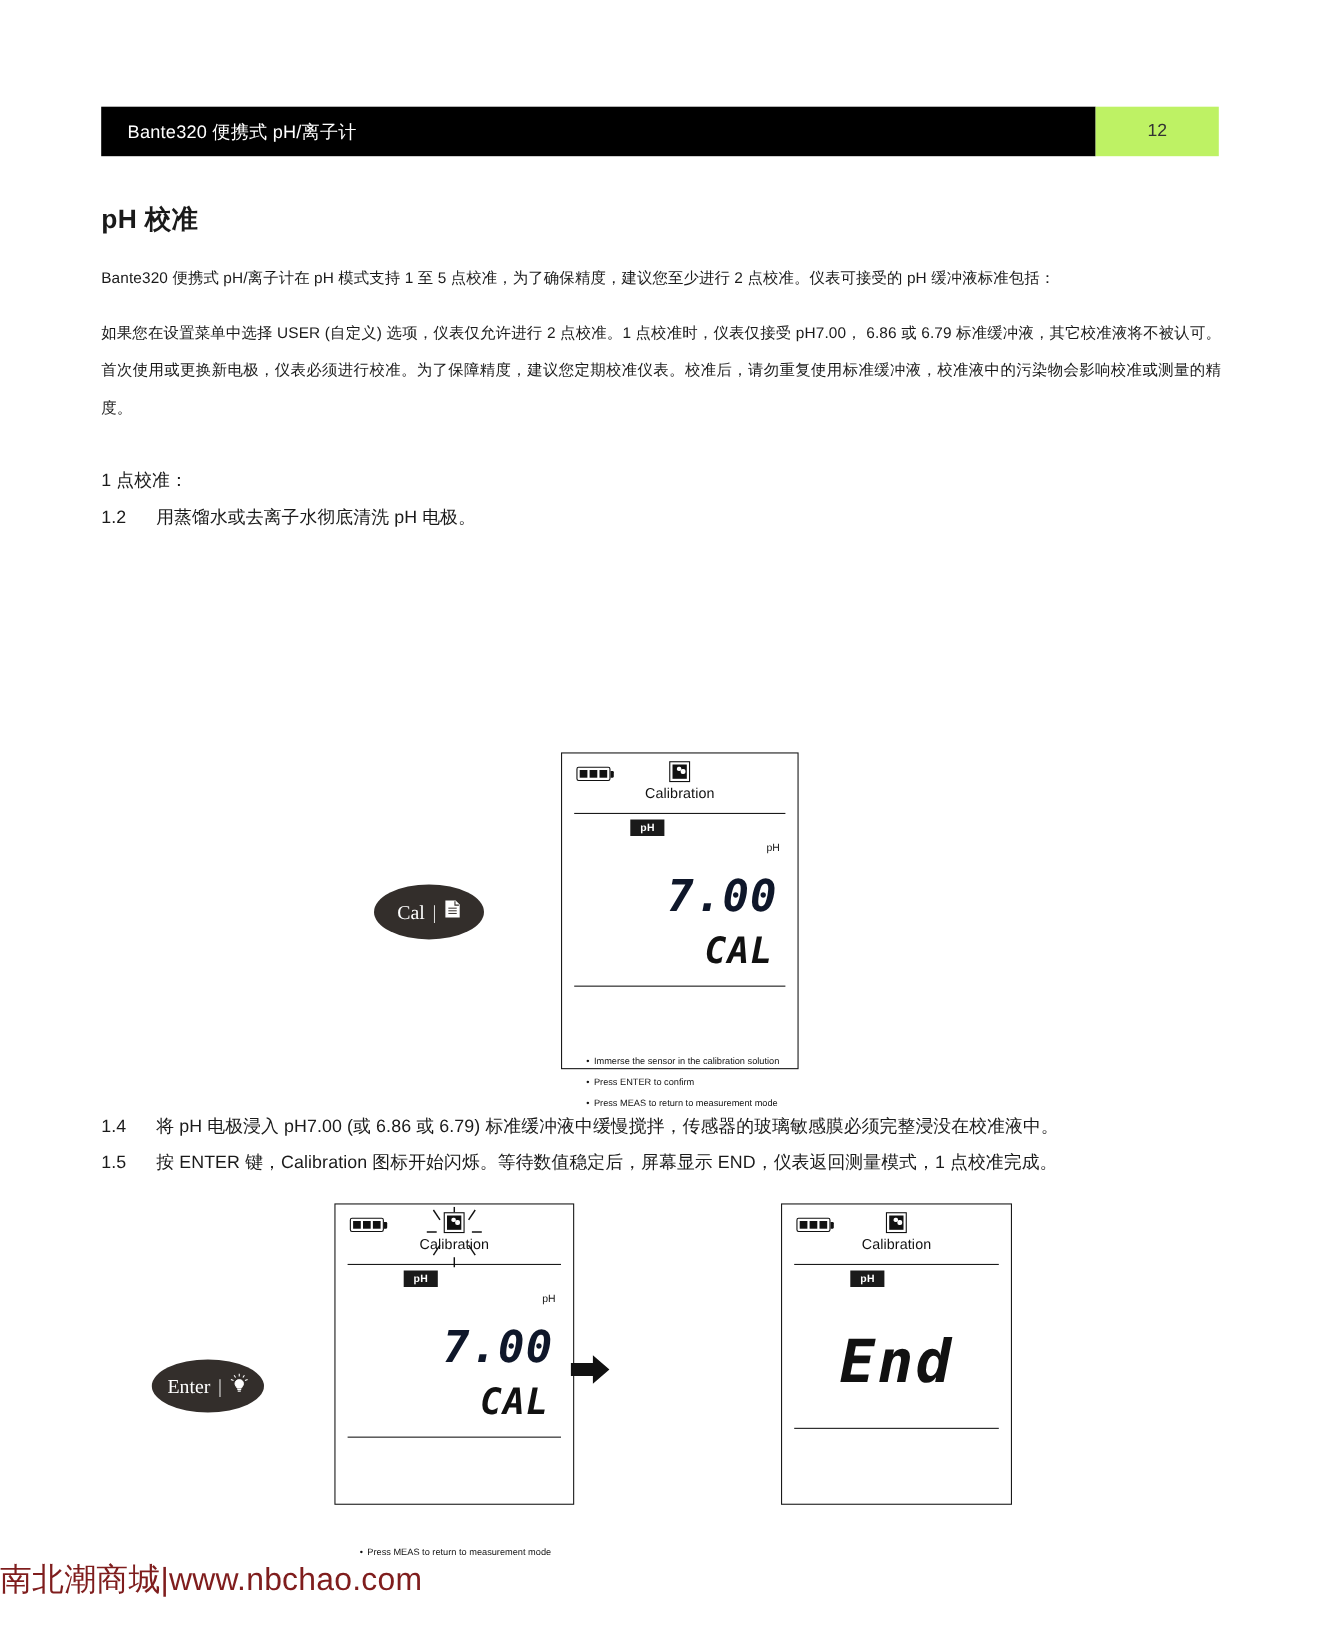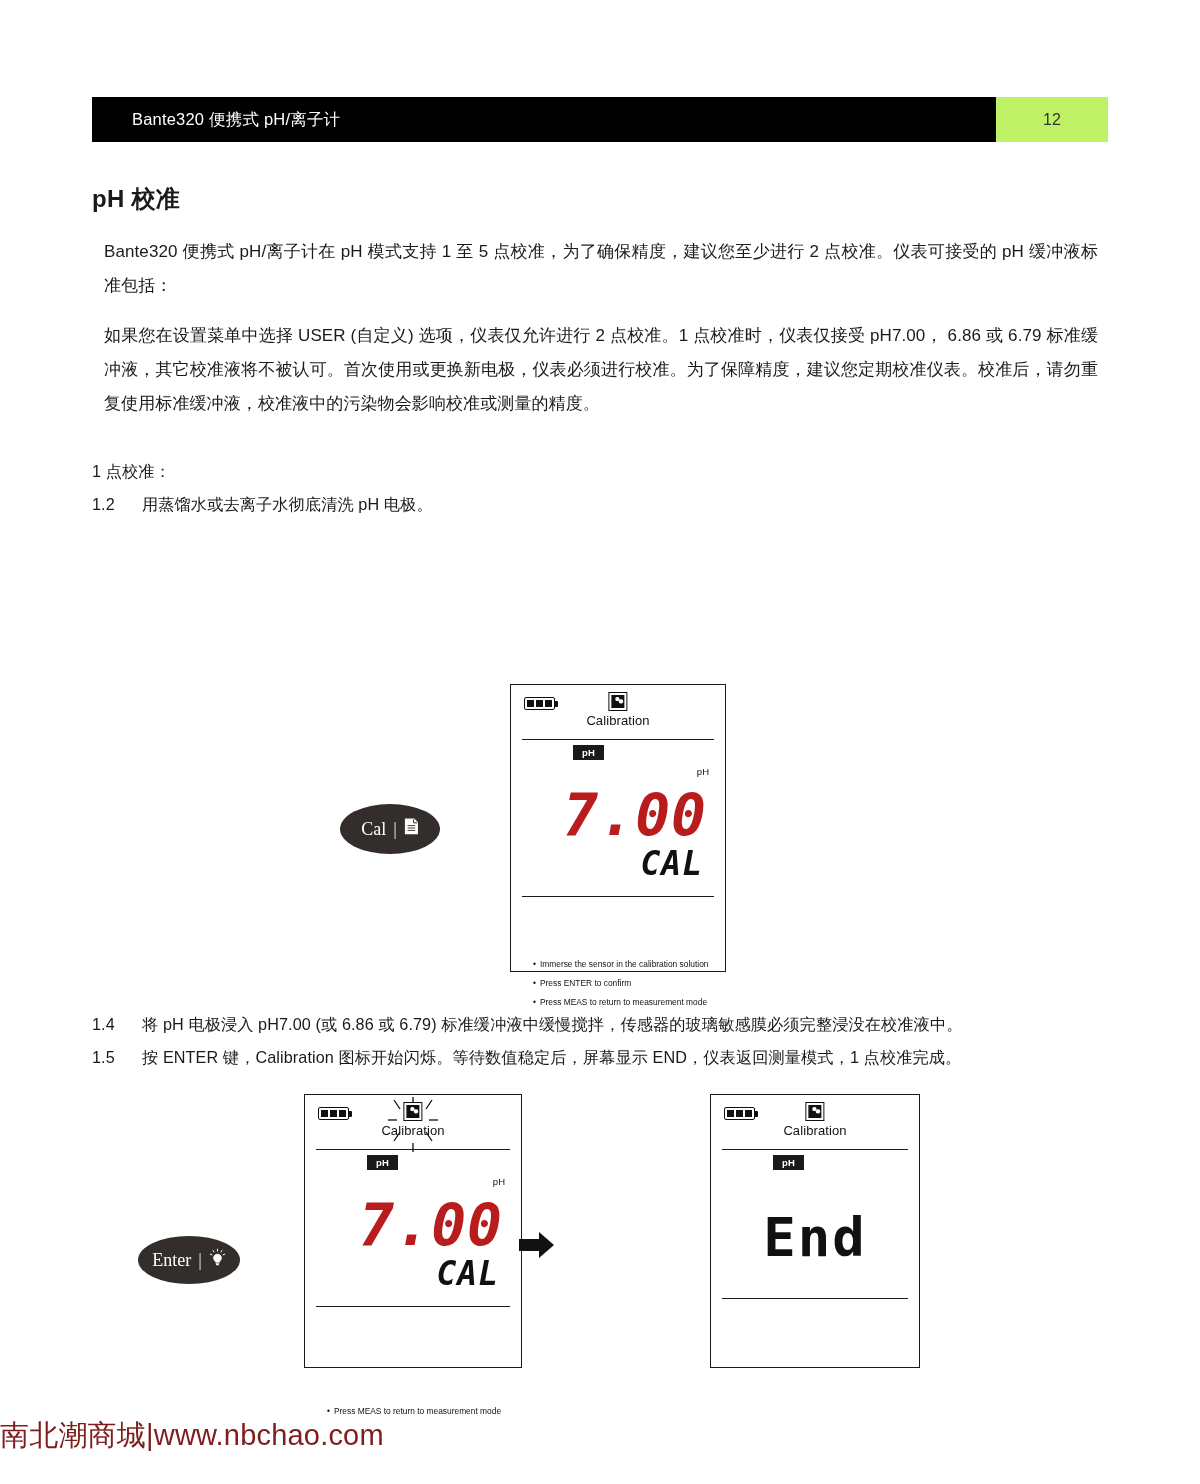--- a/index.html
+++ b/index.html
@@ -21,21 +21,21 @@
     top: 97px;
     width: 1016px;
     height: 45px;
     display: flex;
   }
   .header-bar {
     flex: 1;
     background: #000000;
     display: flex;
     align-items: center;
-    padding-left: 40px;
+    padding-left: 24px;
   }
   .header-title {
     color: #ffffff;
     font-size: 16.5px;
     letter-spacing: 0.2px;
     white-space: nowrap;
   }
   .header-page {
     width: 112px;
     background: #bef264;
@@ -53,23 +53,23 @@
     top: 183px;
     width: 1018px;
   }
   .section-title {
     font-size: 24px;
     font-weight: bold;
     margin: 0 0 20px 0;
     letter-spacing: 0.3px;
   }
   .para {
-    font-size: 17px;
+    font-size: 14px;
     line-height: 34px;
-    margin: 12px;
+    margin: 0;
     text-align: justify;
     letter-spacing: 0.1px;
   }
 
   
   table.std-table {
     border-collapse: collapse;
     width: 1018px;
     margin-top: 14px;
     margin-bottom: 18px;
@@ -241,25 +241,25 @@
   .unit-ph {
     position: absolute;
     right: 16px;
     top: 6px;
     font-size: 9.5px;
     color: #111;
   }
   .seg-value {
     text-align: right;
     font-family: "DejaVu Sans Mono", "Liberation Mono", monospace;
-    font-size: 58px;
+    font-size: 40px;
     font-weight: bold;
     line-height: 62px;
     letter-spacing: 1px;
-    color: #b91c1c;
+    color: #0f172a;
     font-style: italic;
     padding-top: 24px;
   }
   .seg-sub {
     text-align: right;
     font-family: "DejaVu Sans Mono", "Liberation Mono", monospace;
     font-size: 33px;
     font-weight: bold;
     line-height: 36px;
     letter-spacing: 1px;
@@ -268,20 +268,21 @@
     padding-right: 4px;
   }
   .seg-center {
     text-align: center;
     font-family: "DejaVu Sans Mono", "Liberation Mono", monospace;
     font-size: 54px;
     font-weight: bold;
     line-height: 60px;
     letter-spacing: 2px;
     color: #111;
+    font-style: italic;
     padding-top: 38px;
   }
   .lcd-rule2 {
     height: 0;
     border-top: 1.2px solid #1a1a1a;
     margin: 14px 11px 0 11px;
   }
   .lcd-bullets {
     padding: 0 0 0 22px;
   }

